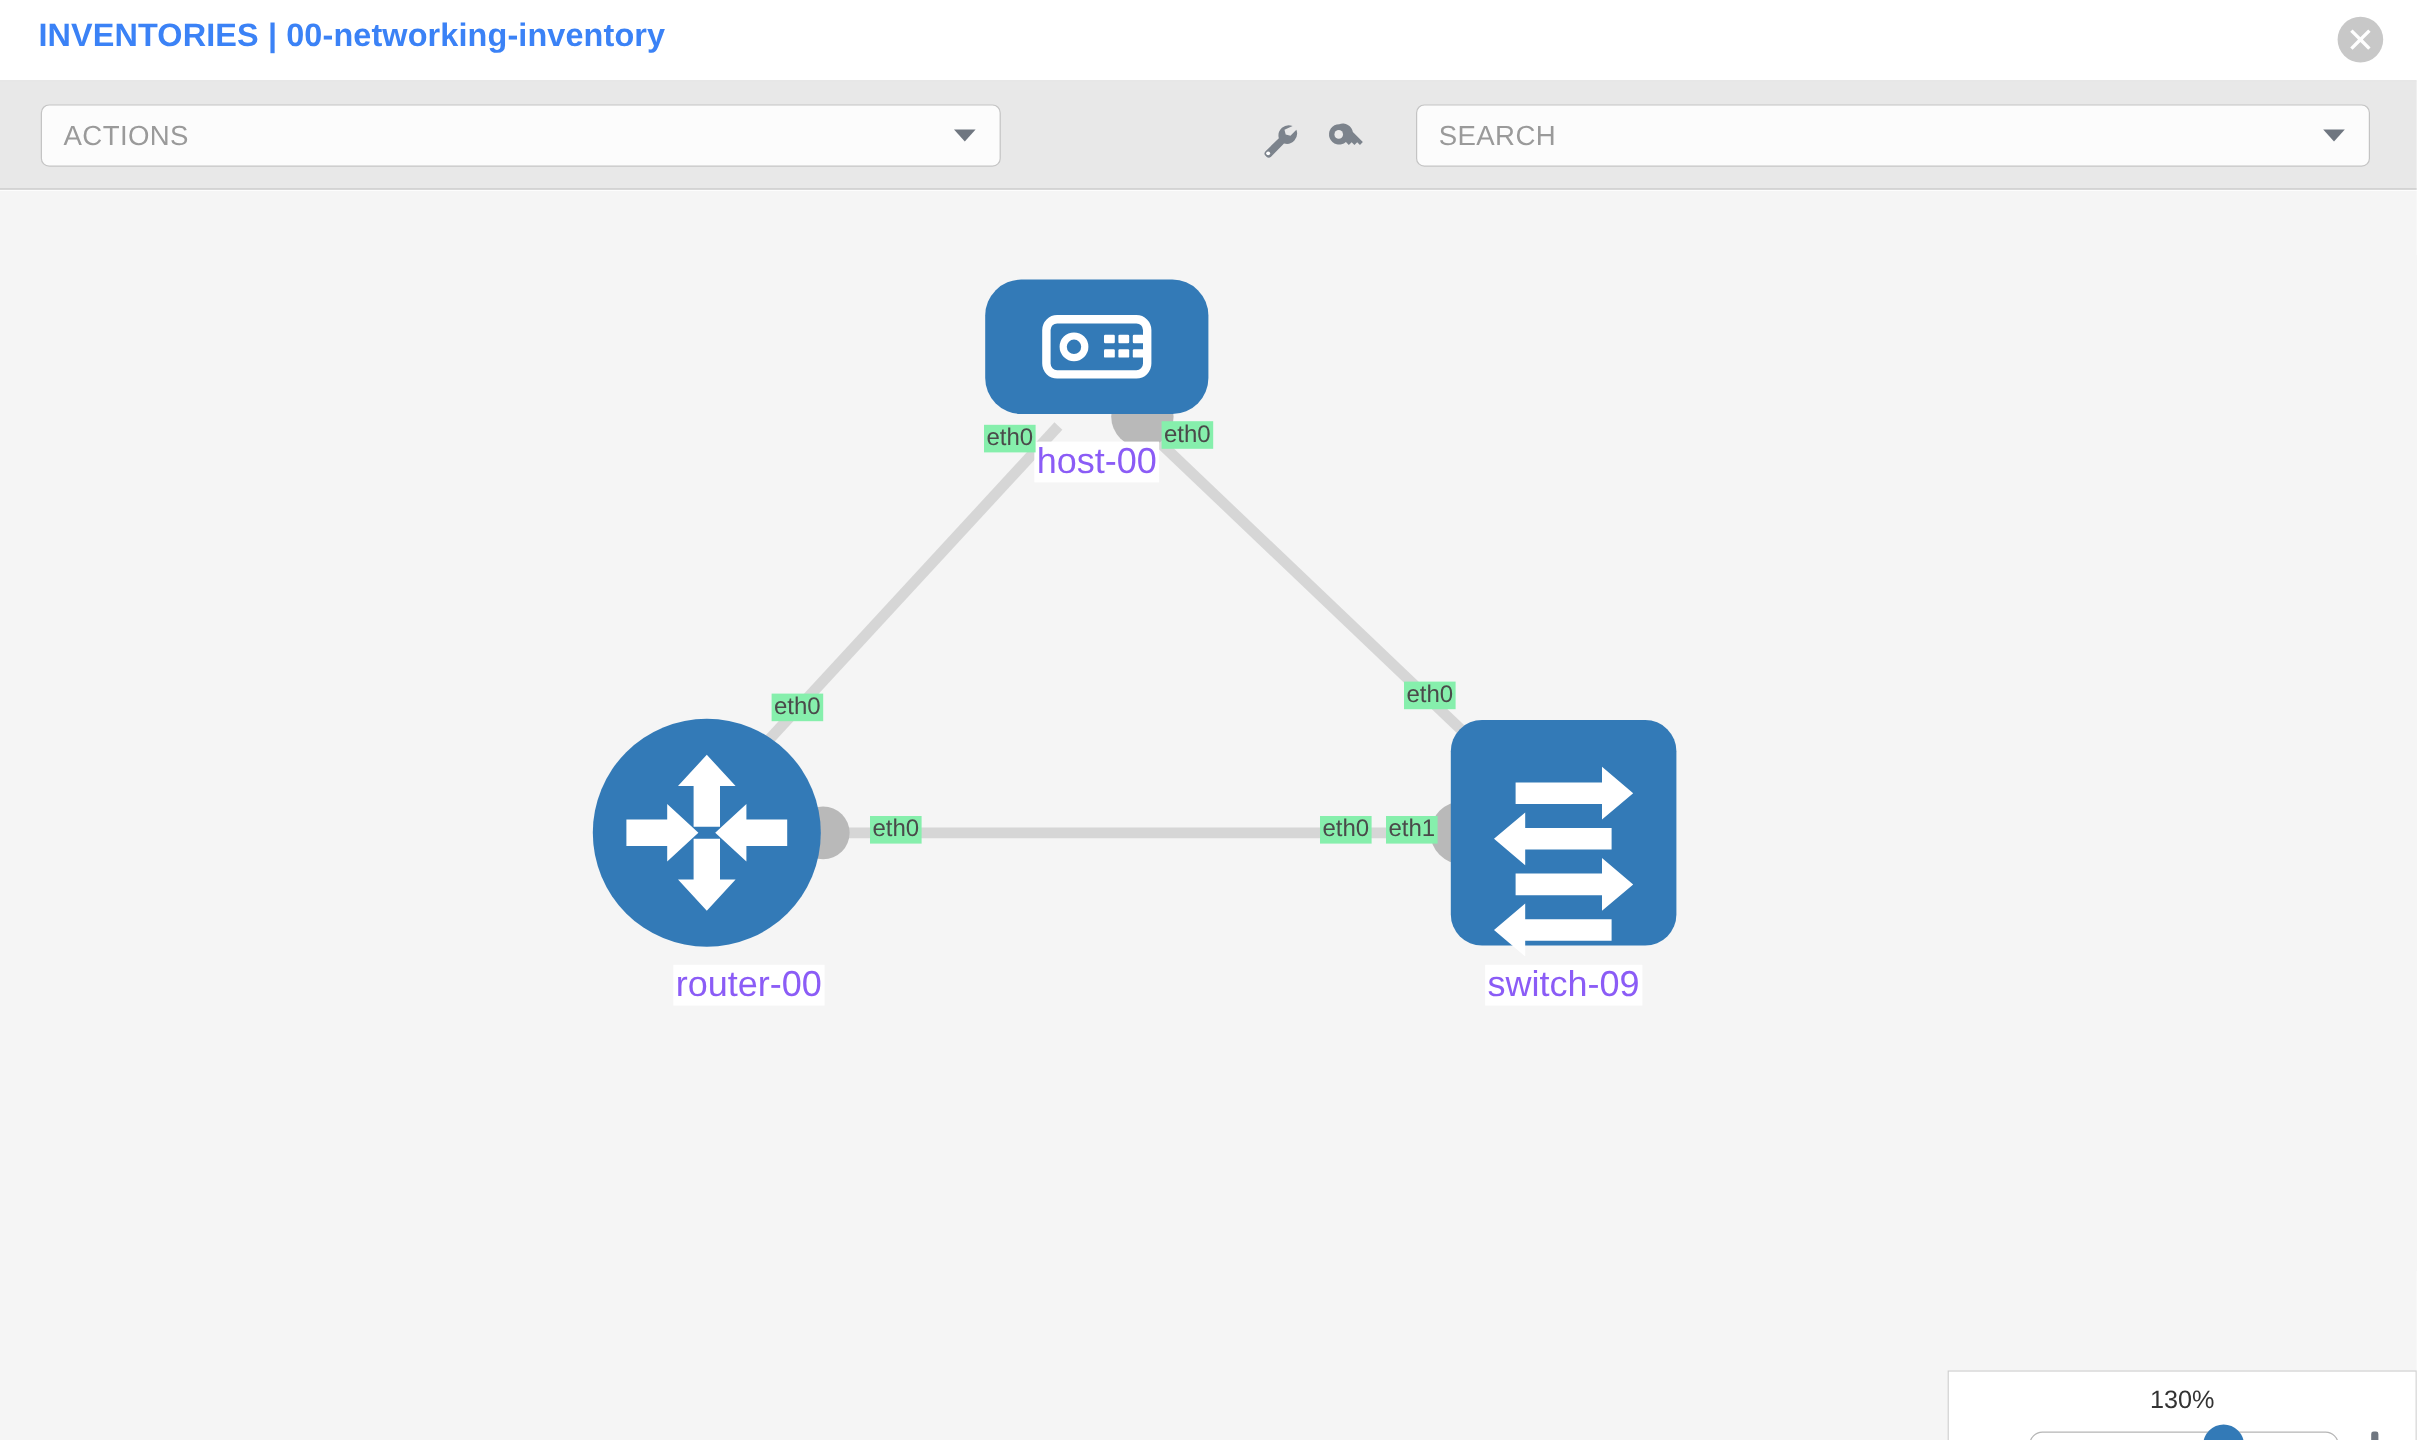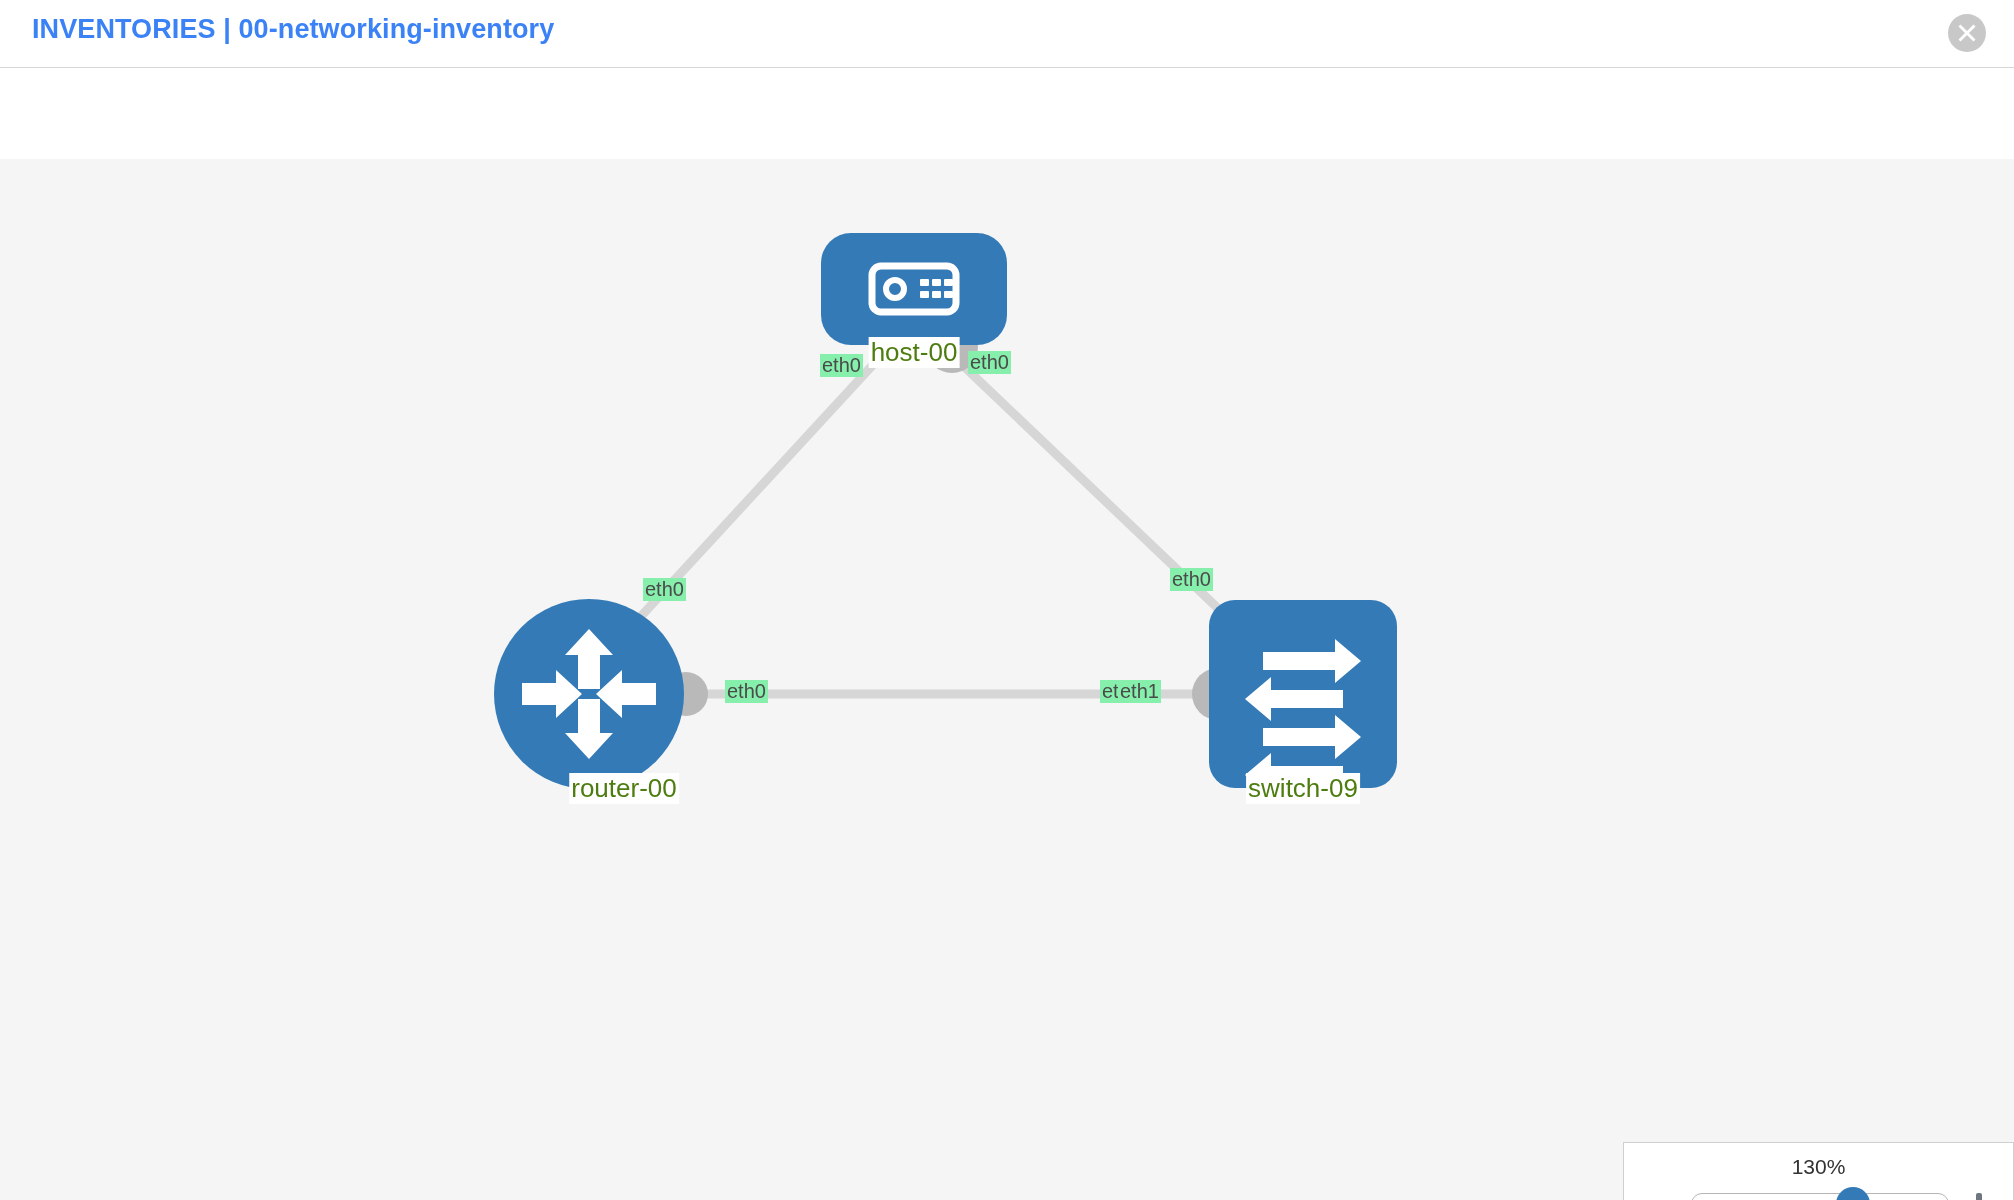--- a/index.html
+++ b/index.html
@@ -65,25 +65,26 @@
   .canvas {
     position: absolute; left: 0; top: 159px;
     width: 2014px; height: 1041px;
     background: #f5f5f5; overflow: hidden;
   }
   .graph-svg { position: absolute; left: 0; top: 0; }
 
   
   .node-label {
     position: absolute;
-    font-size: 26px; color: #4d7c0f;
+    font-size: 30px; color: #8b5cf6;
     background: #ffffff;
     white-space: nowrap;
     padding: 0 2px;
     transform: translateX(-50%);
+    margin-top: 31px;
   }
   .iface-label {
     position: absolute;
     font-size: 20px; color: #4a4a4a;
     background: #86efac;
     white-space: nowrap;
     padding: 0 2px;
   }
 
   
@@ -135,20 +136,46 @@
 
   <div class="header">
     <div class="header-title">INVENTORIES | 00-networking-inventory</div>
     <div class="close-btn">
       <svg width="38" height="38" viewBox="0 0 38 38">
         <path d="M12.5 10.5 L19 17 L25.5 10.5 L27.5 12.5 L21 19 L27.5 25.5 L25.5 27.5 L19 21 L12.5 27.5 L10.5 25.5 L17 19 L10.5 12.5 Z" fill="#ffffff"></path>
       </svg>
     </div>
   </div>
 
+  <div class="toolbar">
+
+    <div class="select-box actions-select">
+      <div class="select-label">ACTIONS</div>
+      <div class="select-caret"></div>
+    </div>
+
+    <div class="tool-icon wrench-icon">
+      <svg width="34" height="34" viewBox="0 0 34 34">
+        <path d="M29.2 6.0 a8.6 8.6 0 0 0 -11.5 10.2 L6.6 27.0 a2.7 2.7 0 0 0 0 3.8 l0.8 0.8 a2.7 2.7 0 0 0 3.8 0 L22.0 20.6 a8.6 8.6 0 0 0 10.3 -11.4 l-4.9 4.9 -4.0 -1.0 -1.0 -4.0 Z" fill="#7c838c"></path>
+        <circle cx="8.8" cy="28.8" r="1.6" fill="#ffffff"></circle>
+      </svg>
+    </div>
+
+    <div class="tool-icon key-icon">
+      <svg width="34" height="34" viewBox="0 0 34 34">
+        <path d="M13.0 4.5 a8.5 8.5 0 1 0 5.6 14.9 l2.4 2.4 2.4 -2.3 2.3 2.3 2.3 -2.3 2.3 2.3 2.4 -2.4 -8.3 -8.3 A8.5 8.5 0 0 0 13.0 4.5 Z" fill="#7c838c"></path>
+        <circle cx="12.6" cy="13.0" r="3.6" fill="#eaeaea"></circle>
+      </svg>
+    </div>
+
+    <div class="select-box search-select">
+      <div class="select-label">SEARCH</div>
+      <div class="select-caret"></div>
+    </div>
+  </div>
 
   <div class="canvas">
 
     <svg class="graph-svg" width="2014" height="1041" viewBox="0 0 2014 1041">
 
       <g>
         <line x1="882" y1="196" x2="620" y2="480" stroke="#d6d6d6" stroke-width="9"></line>
         <line x1="952" y1="196" x2="1248" y2="478" stroke="#d6d6d6" stroke-width="9"></line>
         <line x1="672" y1="535" x2="1222" y2="535" stroke="#d6d6d6" stroke-width="9"></line>
       </g>
@@ -205,21 +232,21 @@
 
     <div class="node-label" style="left:914px; top:178px;">host-00</div>
     <div class="node-label" style="left:624px; top:614px;text-align:center;">router-00</div>
     <div class="node-label" style="left:1303px; top:614px;">switch-09</div>
 
     <div class="iface-label" style="left:820px; top:195px;">eth0</div>
     <div class="iface-label" style="left:968px; top:192px;">eth0</div>
     <div class="iface-label" style="left:643px; top:419px;">eth0</div>
     <div class="iface-label" style="left:1170px; top:409px;">eth0</div>
     <div class="iface-label" style="left:1100px; top:521px;">eth0</div>
-    <div class="iface-label" style="left:1118px; top:521px;">eth1</div>
+    <div class="iface-label" style="left:1155px; top:521px;">eth1</div>
     <div class="iface-label" style="left:725px; top:521px;">eth0</div>
   </div>
 
   <div class="zoom-panel">
     <div class="zoom-value">130%</div>
     <div class="zoom-minus"></div>
     <div class="zoom-track">
       <div class="zoom-thumb" style="left:63%;"></div>
     </div>
     <div class="zoom-plus"></div>

